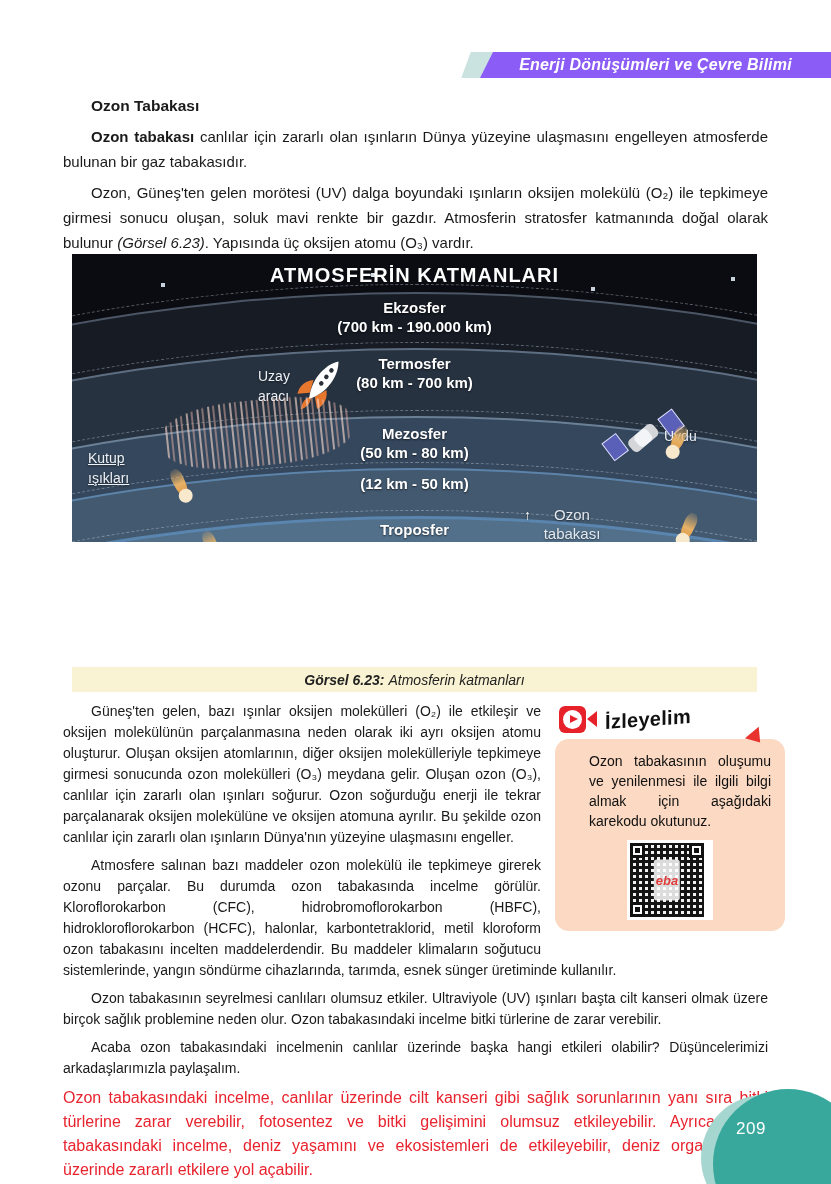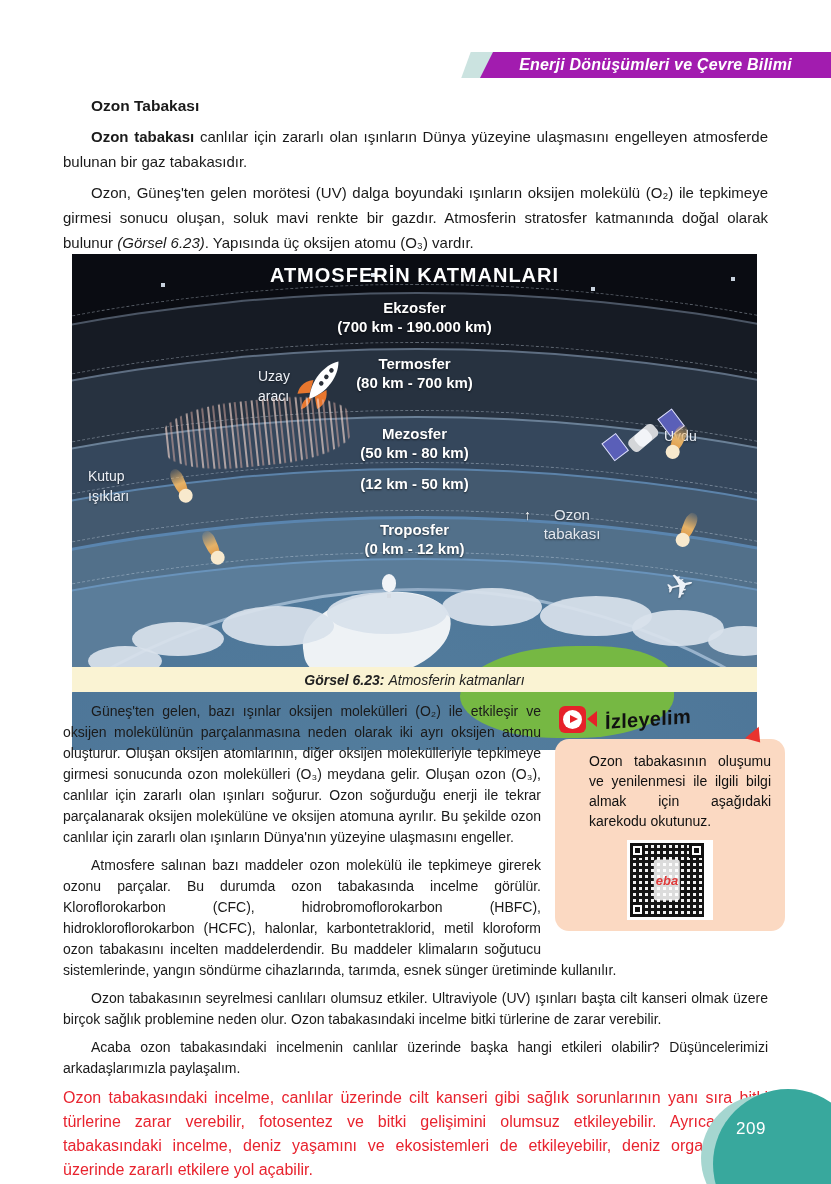--- a/index.html
+++ b/index.html
@@ -2,34 +2,34 @@
 <html><head>
 <meta charset="utf-8">
 <style>
   html,body{margin:0;padding:0;background:#e9e9e9;}
   .page{position:relative;width:831px;height:1184px;background:#ffffff;overflow:hidden;
         font-family:"Liberation Sans",sans-serif;color:#1a1a1a;}
 
   
   .banner-wedge{position:absolute;left:466px;top:52px;width:26px;height:26px;
                 background:#cbe3e0;transform:skewX(-20deg);}
-  .banner{position:absolute;left:480px;top:52px;width:351px;height:26px;background:#a21caf;
+  .banner{position:absolute;left:480px;top:52px;width:351px;height:26px;background:#8b5cf6;
           clip-path:polygon(13px 0,100% 0,100% 100%,0 100%);
           color:#fff;font-weight:bold;font-style:italic;font-size:16px;line-height:26px;
           text-align:center;letter-spacing:.2px;}
 
   
   .top-block{position:absolute;left:63px;top:93px;width:705px;font-size:15px;line-height:25px;
              text-align:justify;}
   .top-block h2{font-size:15.5px;margin:0 0 6px;padding-left:28px;}
   .top-block p{margin:0 0 6px;text-indent:28px;}
   .bold{font-weight:bold;} .ital{font-style:italic;}
 
   
-  .figure{position:absolute;left:72px;top:254px;width:685px;height:496px;background:#0a0c12;
+  .figure{position:absolute;left:72px;top:254px;width:685px;height:288px;background:#0a0c12;
           overflow:hidden;}
   .band,.dash{position:absolute;left:50%;border-radius:50%;width:3800px;height:3800px;
               margin-left:-1900px;}
   .b-ekzo  {top:38px; background:#161b24;border:2px solid rgba(140,158,180,.45);}
   .b-termo {top:94px; background:#273240;border:2px solid rgba(150,170,195,.5);}
   .b-mezo  {top:162px;background:#35475c;border:2px solid rgba(160,185,210,.5);}
   .b-strato{top:214px;background:#43596f;border:2px solid rgba(110,160,210,.6);}
   .b-tropo {top:262px;background:#52708a;border:3px solid rgba(95,145,195,.65);}
   .b-inner {top:304px;background:#5b7d9a;border:2px solid rgba(120,170,220,.5);}
   .dash{background:transparent;border:1px dashed rgba(215,228,242,.38);}
@@ -51,21 +51,21 @@
                     420px 68px 0 0 #9aa7b5,520px 34px 0 1px #c8d2dd,612px 74px 0 0 #8f9cab,
                     250px 84px 0 0 #78828f,660px 24px 0 1px #c8d2dd,40px 66px 0 0 #8f9cab;}
   .fig-title{position:absolute;top:10px;width:100%;text-align:center;color:#fff;font-size:20px;
              font-weight:bold;letter-spacing:1px;}
   .llabel{position:absolute;width:100%;text-align:center;color:#fff;font-weight:bold;
           font-size:15px;line-height:19px;text-shadow:0 1px 2px rgba(0,0,0,.6);}
   .l-ekzo{top:44px}.l-termo{top:100px}.l-mezo{top:170px}.l-strato{top:220px}.l-tropo{top:266px}
   .side-label{position:absolute;color:#eef2f8;font-size:14px;line-height:20px;
               text-shadow:0 1px 2px rgba(0,0,0,.5);}
   .lab-uzay{left:186px;top:112px;width:52px;}
-  .lab-kutup{left:16px;top:212px;width:72px;}
+  .lab-kutup{left:16px;top:194px;width:72px;text-decoration:underline;}
   .lab-uydu{left:592px;top:172px;}
   .ozone-label{position:absolute;left:452px;top:251px;display:flex;gap:5px;color:#e4e9f0;
                font-size:15px;line-height:19px;text-shadow:0 1px 2px rgba(0,0,0,.5);}
   .ozone-arrow::before{content:"↑";color:#fff;font-size:14px;}
   .ozone-text{width:72px;text-align:center;}
   .rocket{position:absolute;left:224px;top:100px;width:48px;height:62px;transform:rotate(38deg);}
   .sat{position:absolute;left:530px;top:154px;width:84px;height:56px;transform:rotate(8deg);}
   .sat .panel{position:absolute;width:20px;height:16px;background:#5a5fb8;border:1px solid #dfe3f5;
               transform:rotate(45deg);}
   .sat .p1{right:6px;top:2px}.sat .p2{left:4px;bottom:4px}

